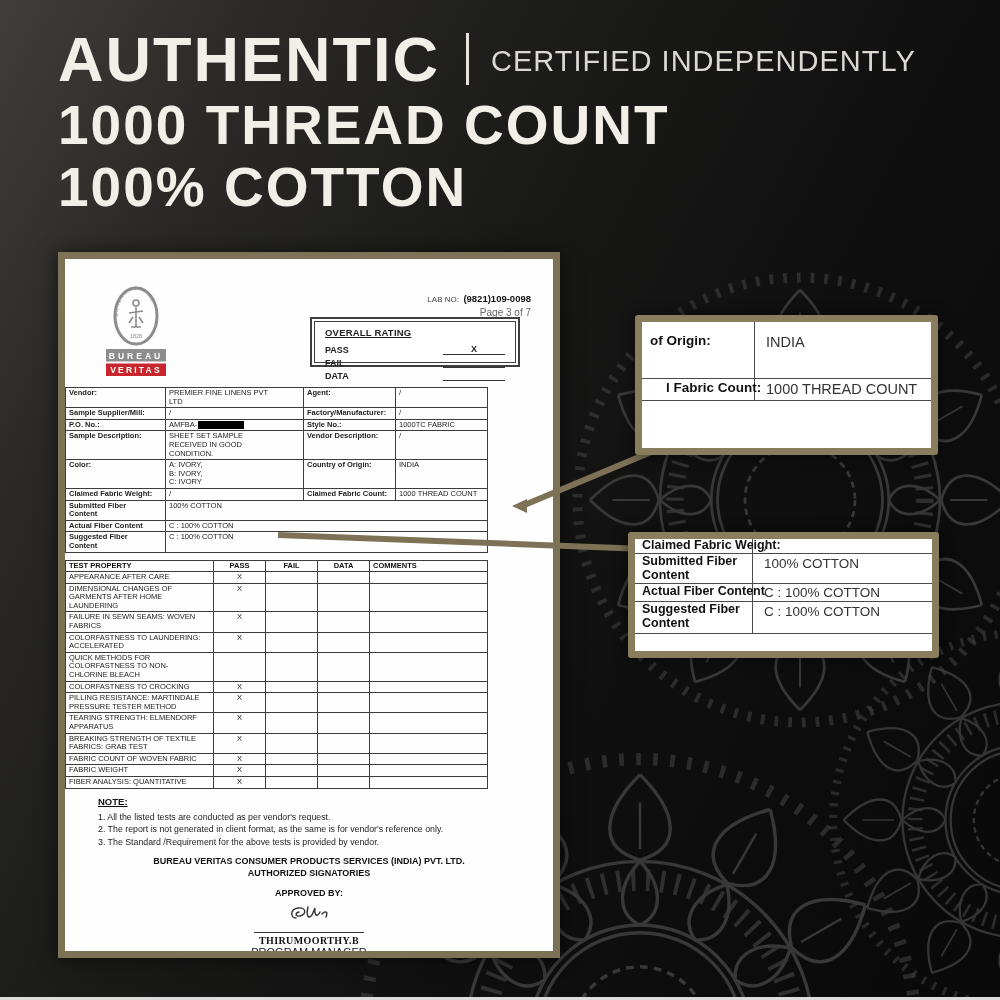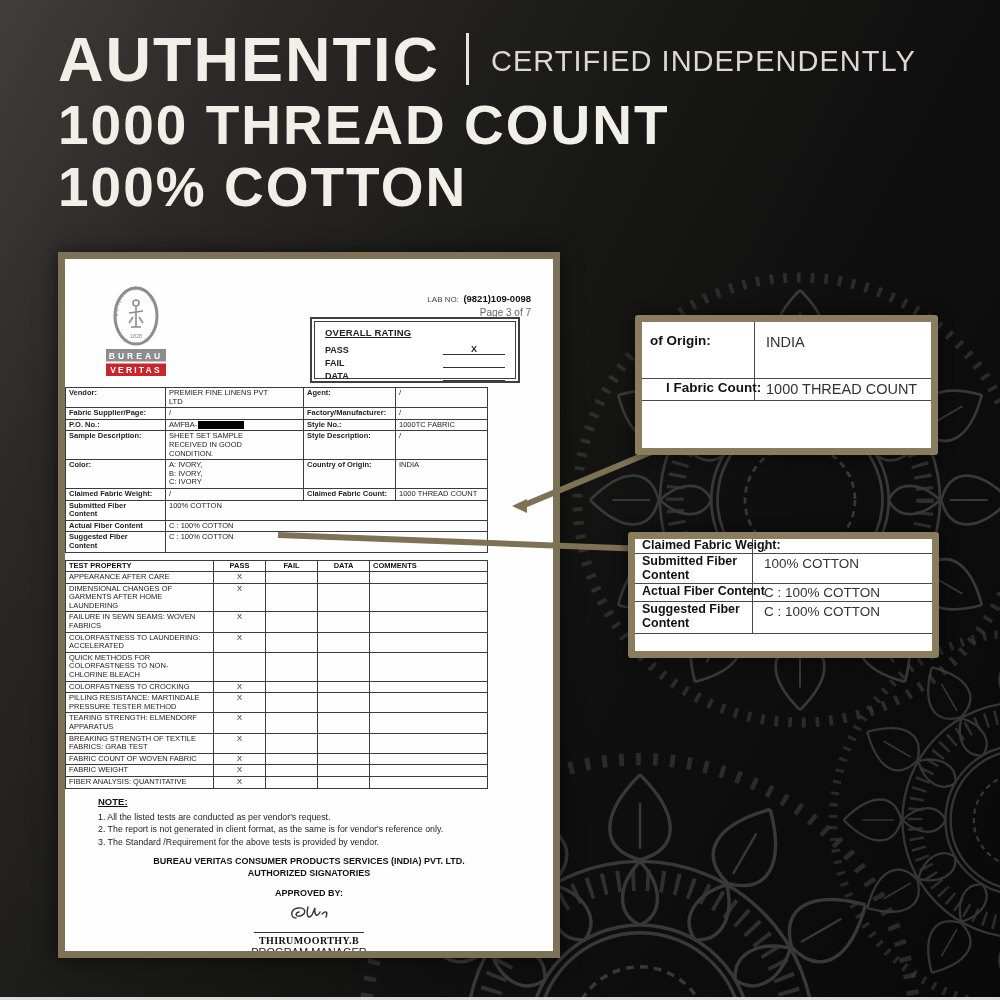--- a/index.html
+++ b/index.html
@@ -21,21 +21,21 @@
   
   .doc{position:absolute;left:58px;top:252px;width:502px;height:706px;
     background:#fefefe;border:7px solid #7d7156;color:#222;overflow:hidden;
     box-shadow:0 0 18px rgba(0,0,0,.6);}
   .doc-head{position:relative;height:128px;}
   .bv-logo{position:absolute;left:40px;top:24px;}
   .labno{position:absolute;right:22px;top:28px;text-align:right;line-height:1.25;}
   .labno .lab-label{font-size:8px;color:#444;}
   .labno .lab-value{font-size:9.5px;font-weight:bold;color:#111;}
   .labno .pageinfo{font-size:10px;color:#666;}
-  .rating{position:absolute;left:245px;top:58px;width:210px;height:66px;border:2px solid #3f3f3f;padding:2px;background:#fff;}
+  .rating{position:absolute;left:245px;top:58px;width:210px;height:50px;border:2px solid #3f3f3f;padding:2px;background:#fff;}
   .rating-in{border:1px solid #3f3f3f;width:100%;height:100%;padding:5px 10px 3px 10px;}
   .rating-title{font-size:9.5px;font-weight:bold;text-decoration:underline;letter-spacing:.2px;margin-bottom:4px;}
   .rating-row{display:flex;justify-content:space-between;align-items:flex-end;height:13px;}
   .rl{font-size:9px;font-weight:bold;}
   .rmark{width:62px;border-bottom:1.5px solid #333;text-align:center;font-size:9px;font-weight:bold;height:12px;line-height:12px;}
 
   table.info,table.tests{border-collapse:collapse;width:422px;table-layout:fixed;}
   table.info td,table.tests td,table.tests th{border:1px solid #3c3c3c;font-size:7.5px;line-height:8.6px;
     padding:1px 3px;vertical-align:top;white-space:pre-line;color:#222;}
   td.lbl{font-weight:bold;color:#111;}
@@ -187,37 +187,37 @@
         </colgroup>
       <tbody>
           <tr>
             <td class="lbl">Vendor:</td>
             <td>PREMIER FINE LINENS PVT
 LTD</td>
             <td class="lbl">Agent:</td>
             <td>/</td>
           </tr>
           <tr>
-            <td class="lbl">Fabric Supplier/Page:</td>
+            <td class="lbl">Sample Supplier/Mill:</td>
             <td>/</td>
             <td class="lbl">Factory/Manufacturer:</td>
             <td>/</td>
           </tr>
           <tr>
             <td class="lbl">P.O. No.:</td>
             <td>AMFBA-<span class="redact"></span></td>
             <td class="lbl">Style No.:</td>
             <td>1000TC FABRIC</td>
           </tr>
           <tr>
             <td class="lbl">Sample Description:</td>
             <td>SHEET SET SAMPLE
 RECEIVED IN GOOD
 CONDITION.</td>
-            <td class="lbl">Style Description:</td>
+            <td class="lbl">Vendor Description:</td>
             <td>/</td>
           </tr>
           <tr>
             <td class="lbl">Color:</td>
             <td>A: IVORY,
 B: IVORY,
 C: IVORY</td>
             <td class="lbl">Country of Origin:</td>
             <td>INDIA</td>
           </tr>

